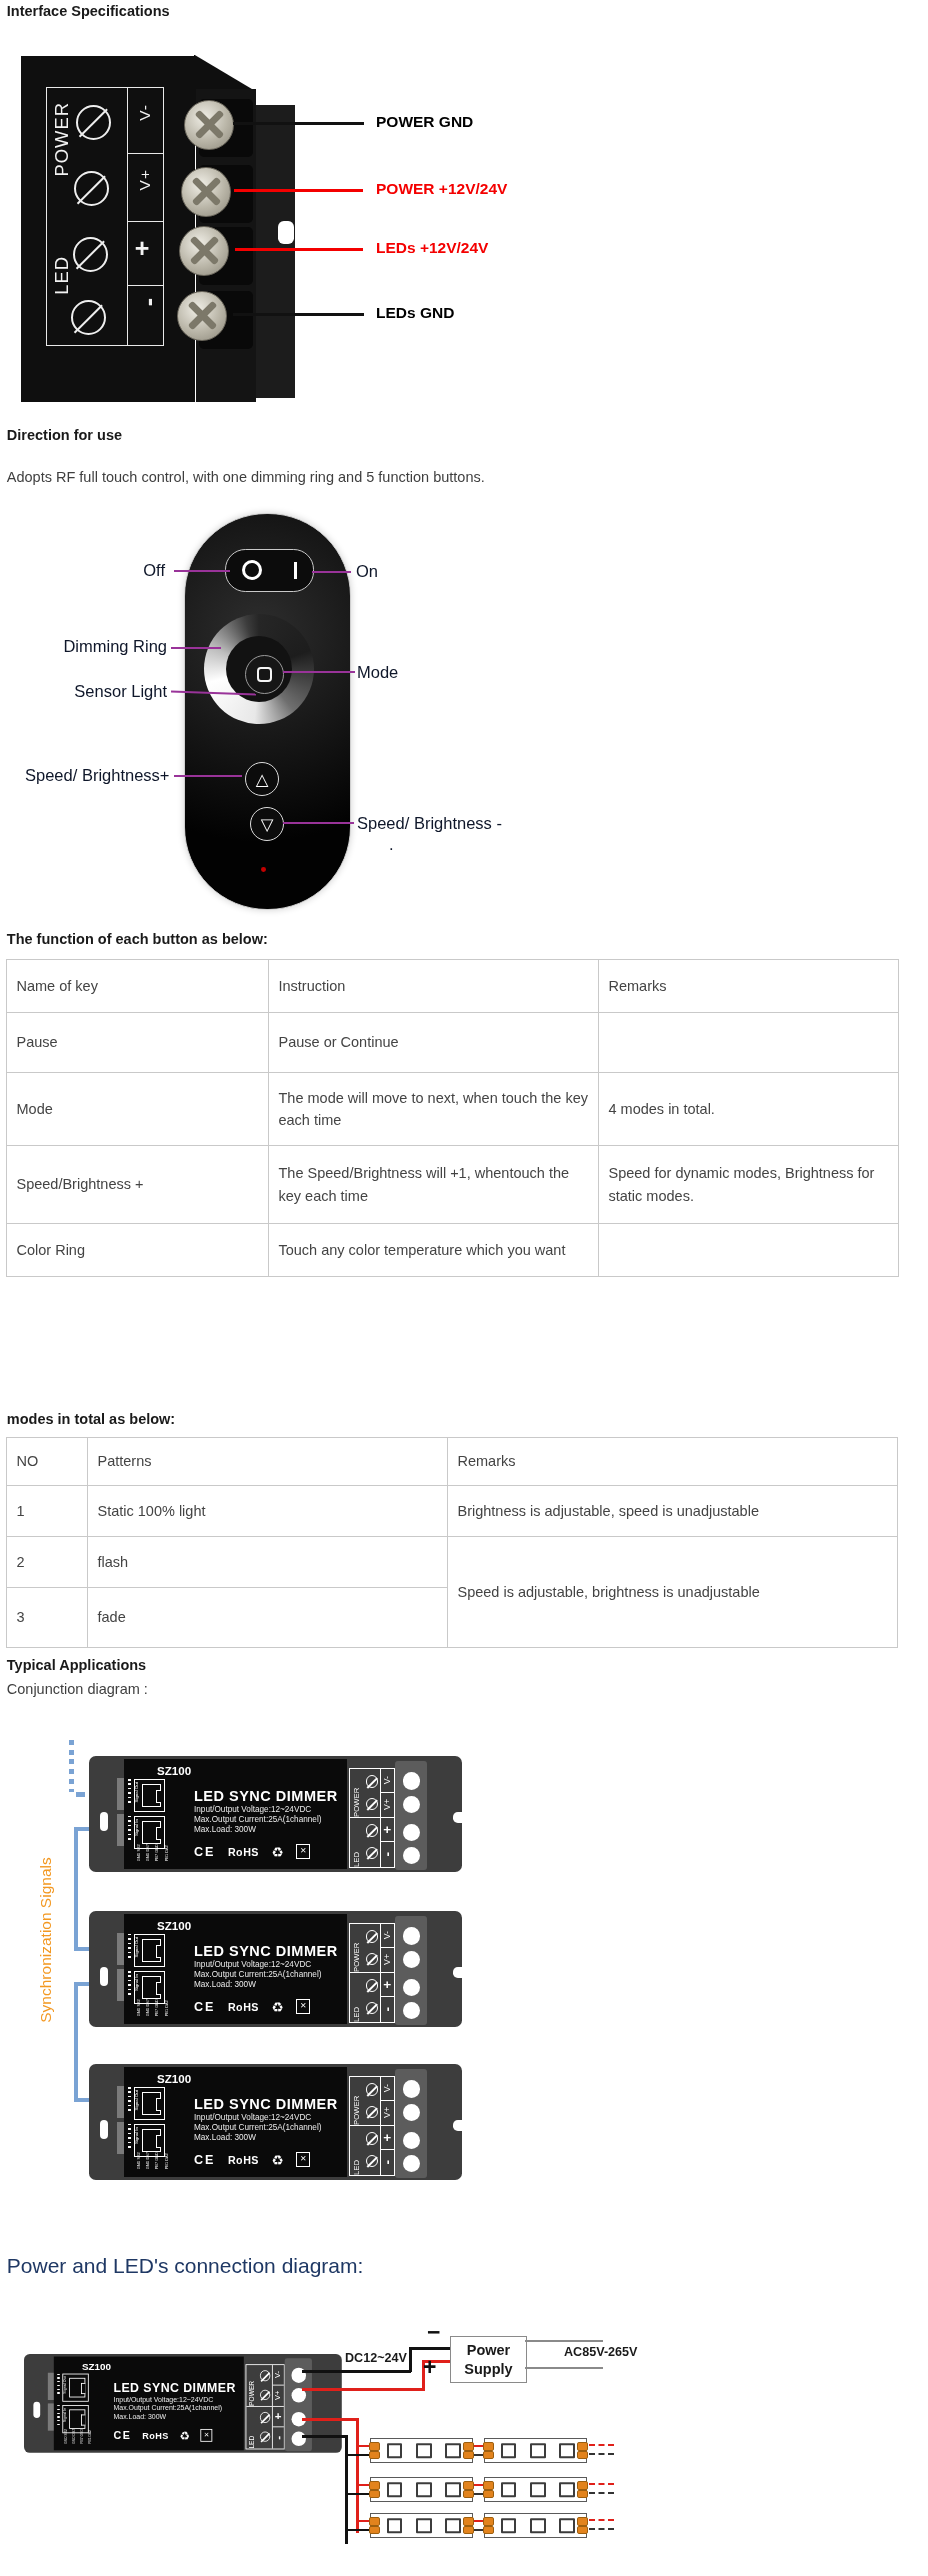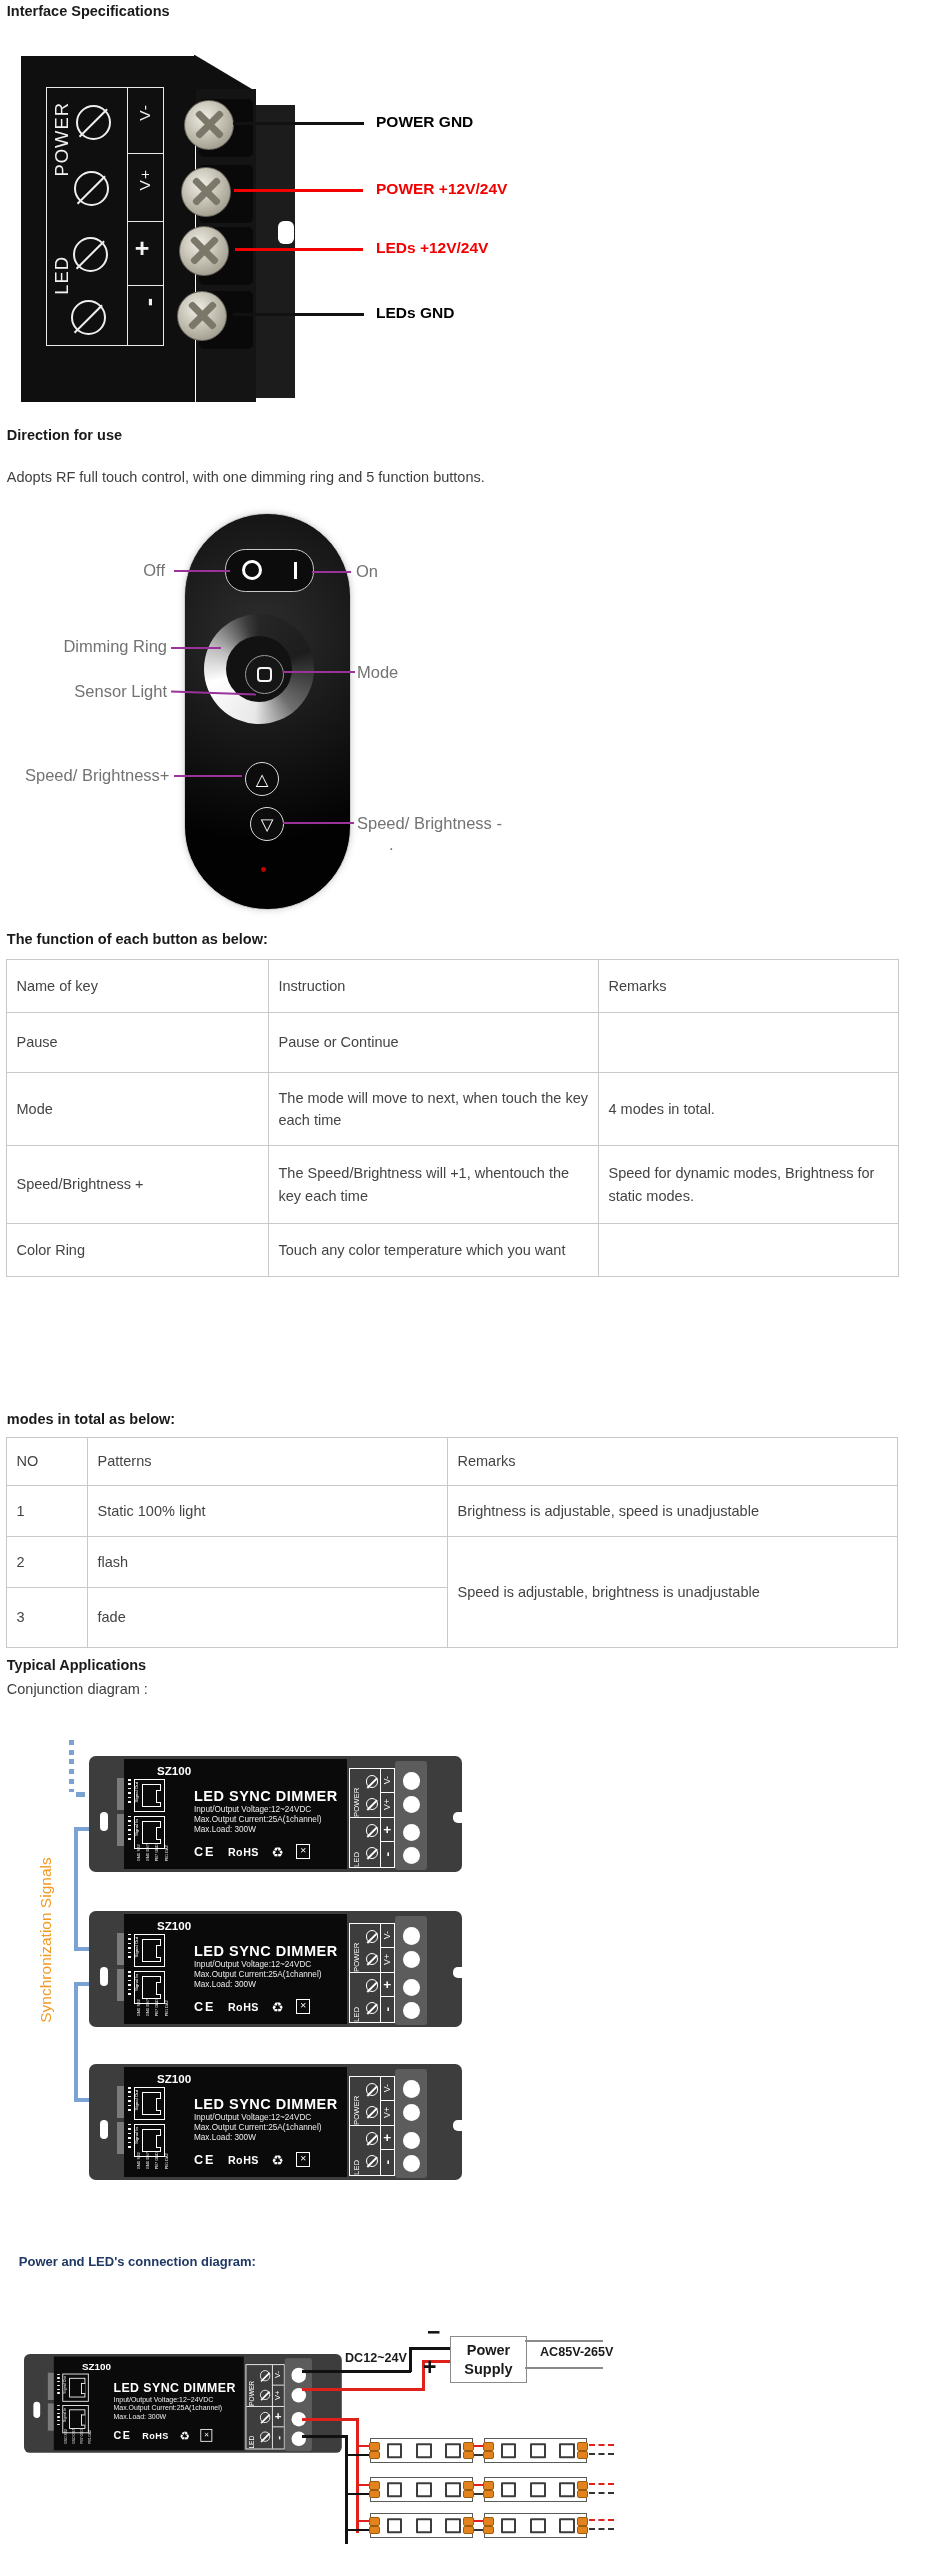--- a/index.html
+++ b/index.html
@@ -1,21 +1,21 @@
 <!DOCTYPE html>
 <html><head>
 <meta charset="utf-8">
 <style>
   html,body{margin:0;padding:0;background:#fff;}
   .page{position:relative;width:928px;height:2576px;background:#fff;overflow:hidden;
         font-family:"Liberation Sans",sans-serif;color:#404040;}
   .abs{position:absolute;}
   .h1{font-size:14.5px;font-weight:700;color:#1a1a1a;}
   .body-text{font-size:14.5px;color:#3f3f3f;}
-  .navy{color:#1f3864;font-size:13px;font-weight:700;margin-left:12px;}
+  .navy{color:#1f3864;font-size:21px;font-weight:400;}
   .vtx{writing-mode:vertical-rl;transform:rotate(180deg);display:inline-block;}
   
   .dev-body{background:#0f0f0f;}
   .dev-tri{width:60px;height:85px;background:#0f0f0f;clip-path:polygon(0 0,100% 42%,0 100%);}
   .dev-housing{background:#141414;}
   .dev-flange{background:#1c1c1c;}
   .notch{background:#fff;border-radius:5.8px;}
   .grid{border:1.5px solid #e9e9e9;}
   .gcell{position:absolute;border-color:#e9e9e9;border-style:solid;border-width:0;}
   .gtext{color:#f2f2f2;font-size:16.5px;letter-spacing:1px;}
@@ -34,21 +34,21 @@
   .pill{position:absolute;border:1.9px solid #c9c9c9;border-radius:20.3px;background:#0c0c0c;}
   .o-ring{position:absolute;width:14.5px;height:14.5px;border:3.4px solid #fff;border-radius:50%;}
   .i-bar{position:absolute;width:3.4px;height:17.4px;background:#fff;}
   .ring{position:absolute;border-radius:50%;
         background:conic-gradient(#262626 0deg,#1d1d1d 70deg,#6f6f6f 140deg,#e8e8e8 185deg,#ffffff 255deg,#bdbdbd 295deg,#3c3c3c 345deg,#262626 360deg);}
   .ring-hole{position:absolute;border-radius:50%;background:#121212;}
   .mode-btn{position:absolute;width:37px;height:37px;border-radius:50%;background:#161616;border:1.9px solid #9a9a9a;}
   .mode-sq{position:absolute;left:10.7px;top:10.7px;width:11.6px;height:11.6px;border:2.4px solid #f4f4f4;border-radius:3.9px;}
   .rnd-btn{position:absolute;width:32px;height:32px;border-radius:50%;border:1.9px solid #dcdcdc;background:#0c0c0c;
            color:#fff;font-size:16.5px;line-height:32px;text-align:center;}
-  .rlabel{position:absolute;font-size:16.5px;color:#737373;white-space:nowrap;}
+  .rlabel{position:absolute;font-size:16.5px;color:#0f172a;white-space:nowrap;}
   .rline{position:absolute;height:2.4px;background:#993399;}
   
   table.doc{position:absolute;border-collapse:collapse;table-layout:fixed;}
   table.doc td{border:1px solid #c9c9c9;font-size:14.5px;color:#444;padding:3.9px 9.7px;vertical-align:middle;line-height:1.55;background:#fff;}
   
   .dim{position:absolute;width:373px;height:116px;background:#3d3d3d;border-radius:6.8px;}
   .d-slot-l{position:absolute;left:10.7px;top:56px;width:8.7px;height:19.4px;background:#fff;border-radius:4.8px;}
   .d-slot-r{position:absolute;left:364px;top:56px;width:14.5px;height:10.7px;background:#fff;border-radius:4.8px;}
   .d-tab{position:absolute;left:28px;width:7.8px;height:32px;background:#7a7a7a;}
   .d-plate{position:absolute;left:35px;top:2.9px;width:223px;height:110px;background:#0a0a0a;color:#fff;}
@@ -556,21 +556,21 @@
   <div class="abs aclabel" style="left:345px;top:2351px;">DC12~24V</div>
   <div class="sign" style="left:427px;top:2319px;">−</div>
   <div class="sign" style="left:423px;top:2354px;">+</div>
 
   <div class="psu" style="left:450px;top:2336px;width:75px;height:45px;">
     <span>Power</span>
     <span>Supply</span>
   </div>
   <div class="wire" style="left:525px;top:2340px;width:78px;height:2.4px;background:#8a8a8a;"></div>
   <div class="wire" style="left:525px;top:2367px;width:78px;height:2.4px;background:#8a8a8a;"></div>
-  <div class="abs aclabel" style="left:540px;top:2345px;">AC85V-265V</div>
+  <div class="abs aclabel" style="left:564px;top:2345px;">AC85V-265V</div>
 
   <div class="wire" style="left:302px;top:2418px;width:55px;height:2.9px;background:#e0201a;"></div>
   <div class="wire" style="left:356px;top:2418px;width:2.9px;height:115px;background:#e0201a;"></div>
   <div class="wire" style="left:302px;top:2435px;width:45px;height:2.9px;background:#111;"></div>
   <div class="wire" style="left:345px;top:2435px;width:2.9px;height:109px;background:#111;"></div>
 
   <div class="wire" style="left:357px;top:2445px;width:12.6px;height:2.4px;background:#e0201a;"></div>
   <div class="wire" style="left:347px;top:2454px;width:23px;height:2.4px;background:#111;"></div>
   <div class="wire" style="left:357px;top:2484px;width:12.6px;height:2.4px;background:#e0201a;"></div>
   <div class="wire" style="left:347px;top:2493px;width:23px;height:2.4px;background:#111;"></div>

